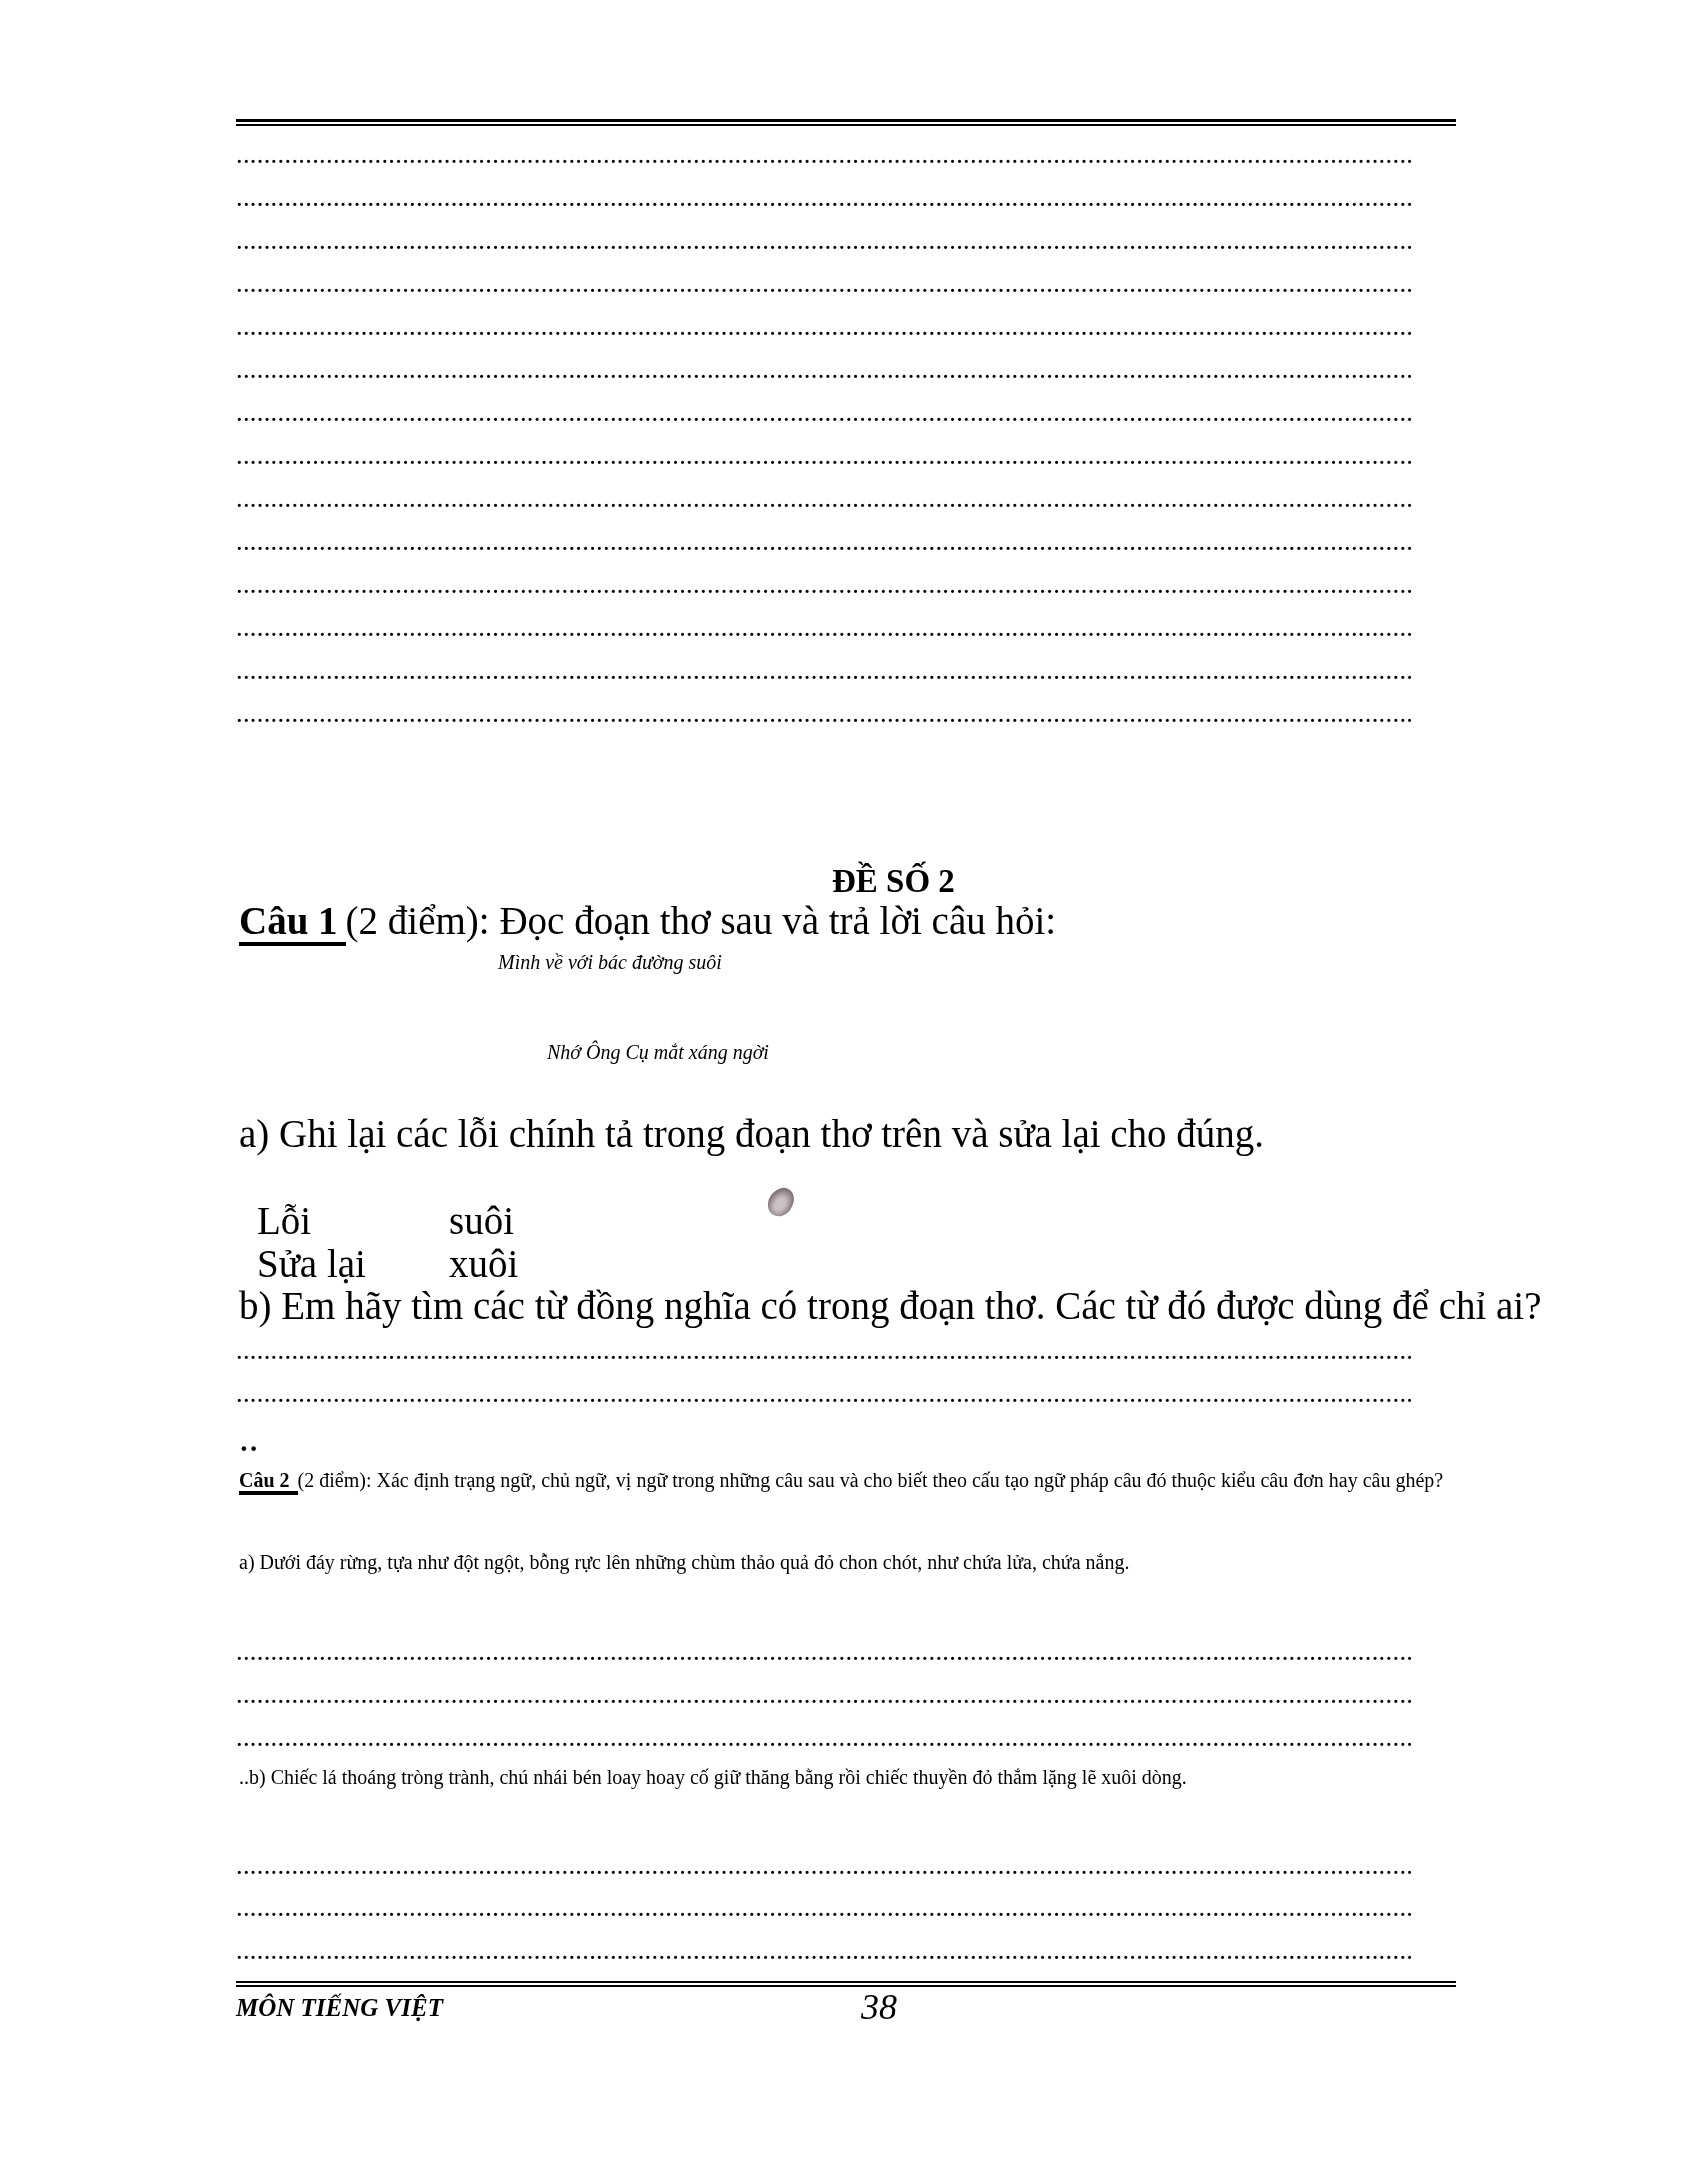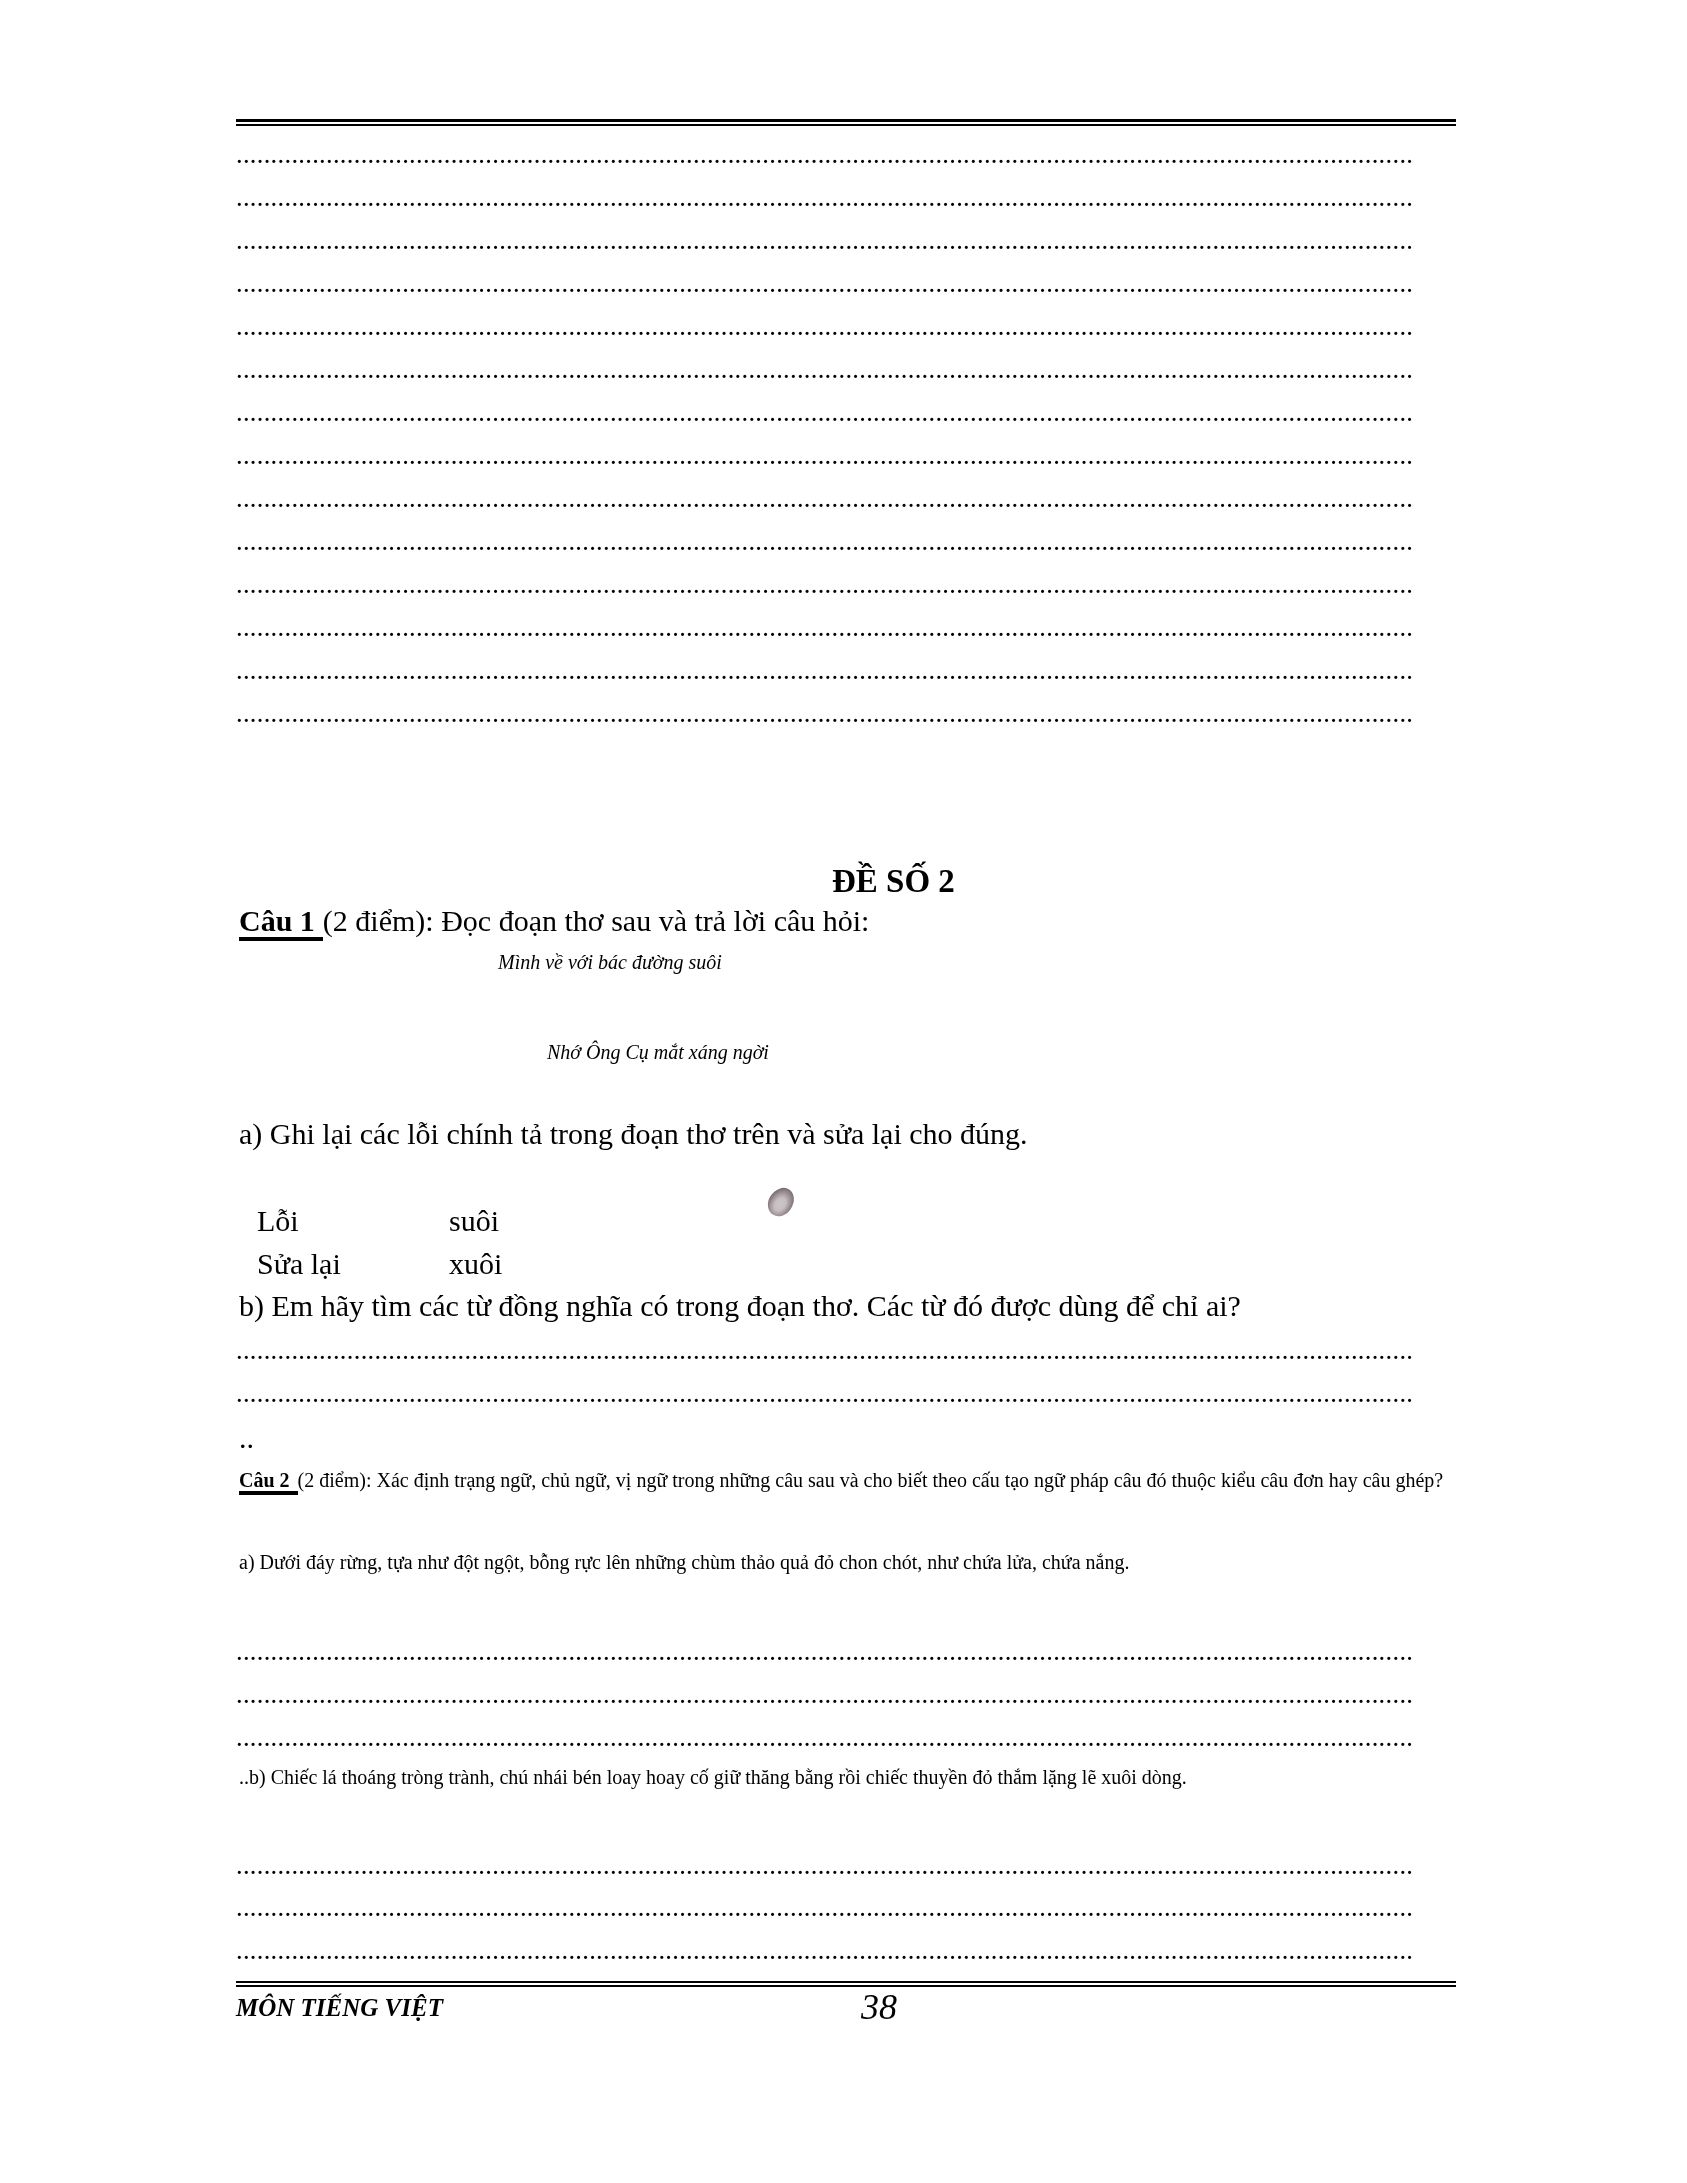--- a/index.html
+++ b/index.html
@@ -17,21 +17,21 @@
   .dotline{
     position:absolute;left:236px;width:1178px;height:43px;
     line-height:43px;font-size:26.5px;letter-spacing:0.3px;
     white-space:nowrap;overflow:hidden;
   }
   .heading{
     position:absolute;left:832px;top:831px;
     font-size:33px;line-height:44px;font-weight:bold;white-space:nowrap;margin-top:28px;
   }
   .para{position:absolute;font-size:20px;line-height:44px;text-align:justify;}
-  .line{position:absolute;font-size:30px;line-height:44px;white-space:nowrap;}
+  .line{position:absolute;font-size:39px;line-height:44px;white-space:nowrap;}
   .poem{position:absolute;font-size:20px;line-height:44px;font-style:italic;white-space:nowrap;}
   .it{}
   .author{font-style:normal;}
   .qlabel{font-weight:bold;border-bottom:4.6px solid #000;padding-right:8px;}
   .pencil{
     position:absolute;left:769px;top:1187px;width:24px;height:30px;
     border-radius:50% 50% 50% 50% / 52% 52% 48% 48%;
     transform:rotate(33deg);
     background:radial-gradient(ellipse at 52% 58%, #cdc5c7 0%, #c7bec1 28%, #968a8e 55%, #5e5357 85%, #554b4f 100%);
   }

